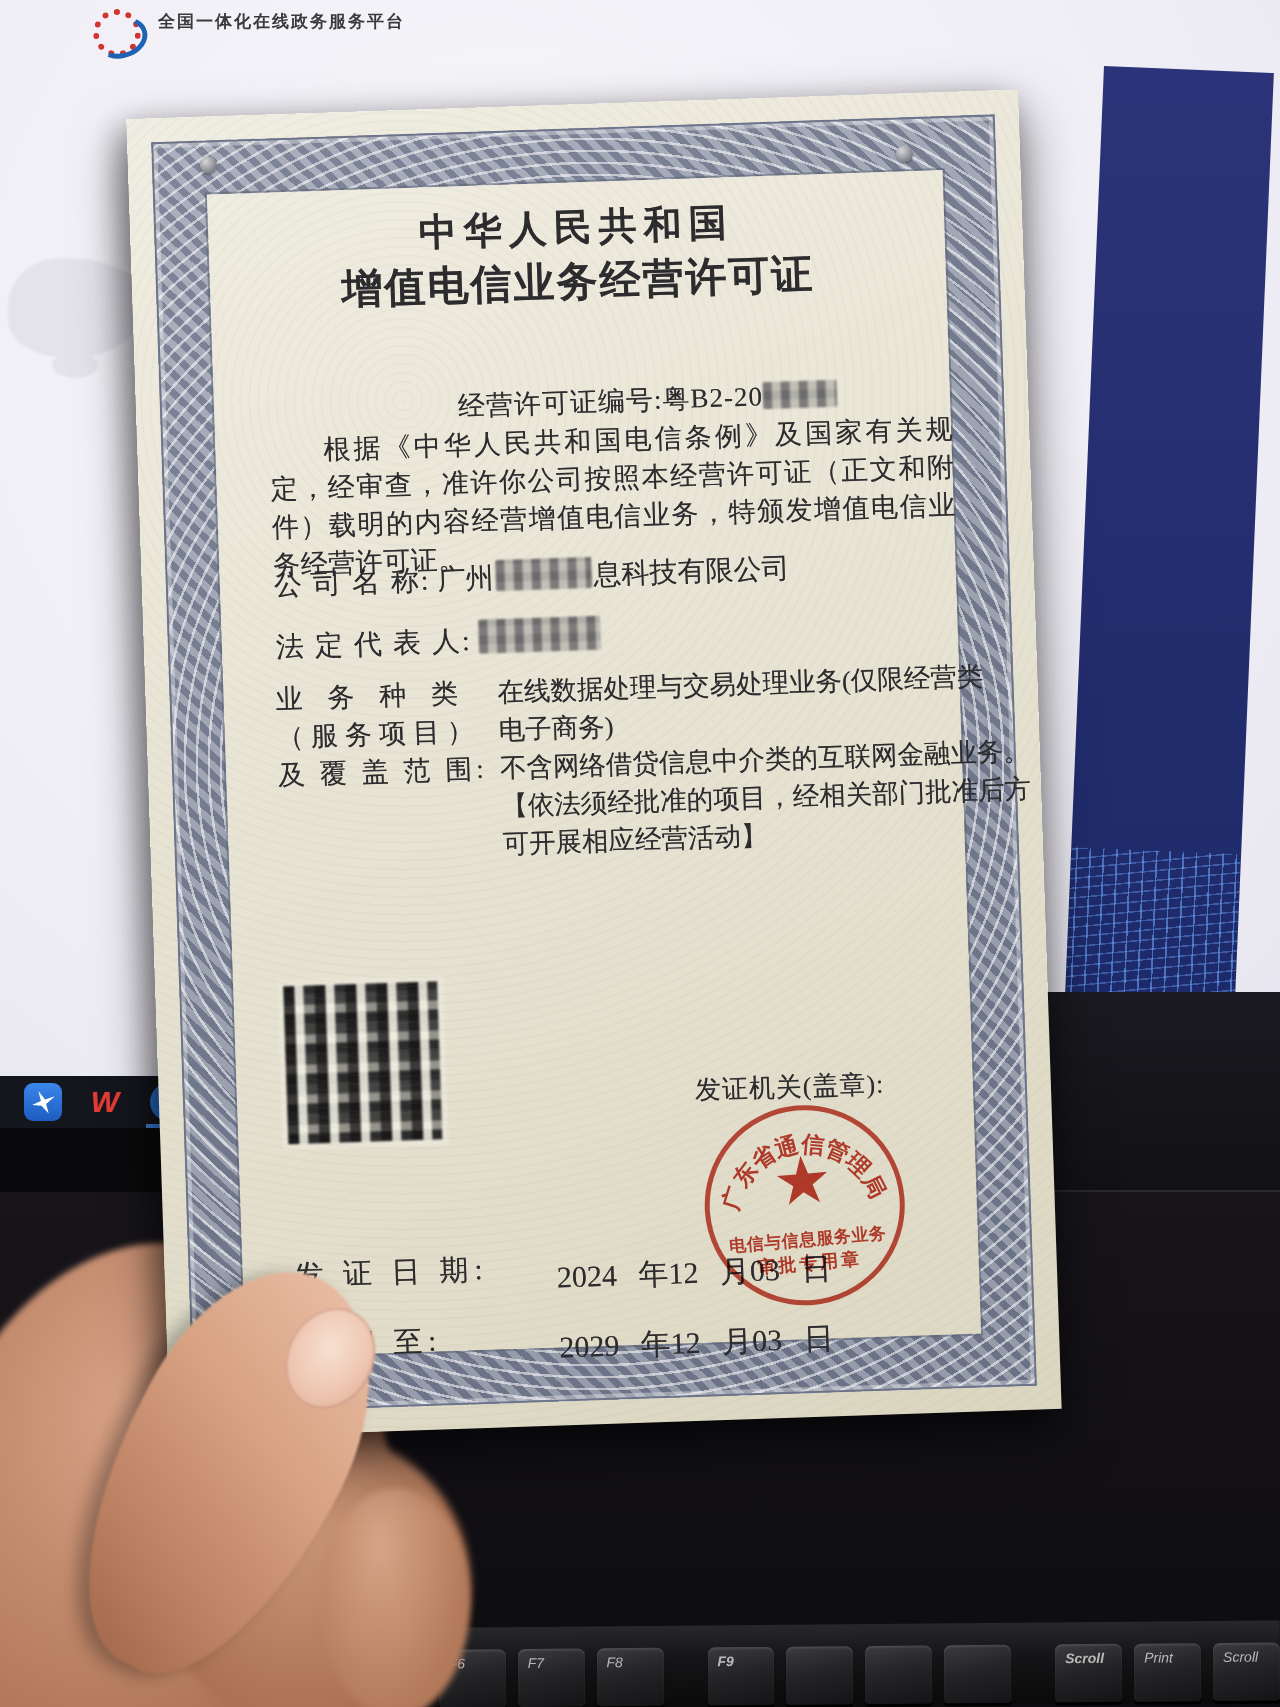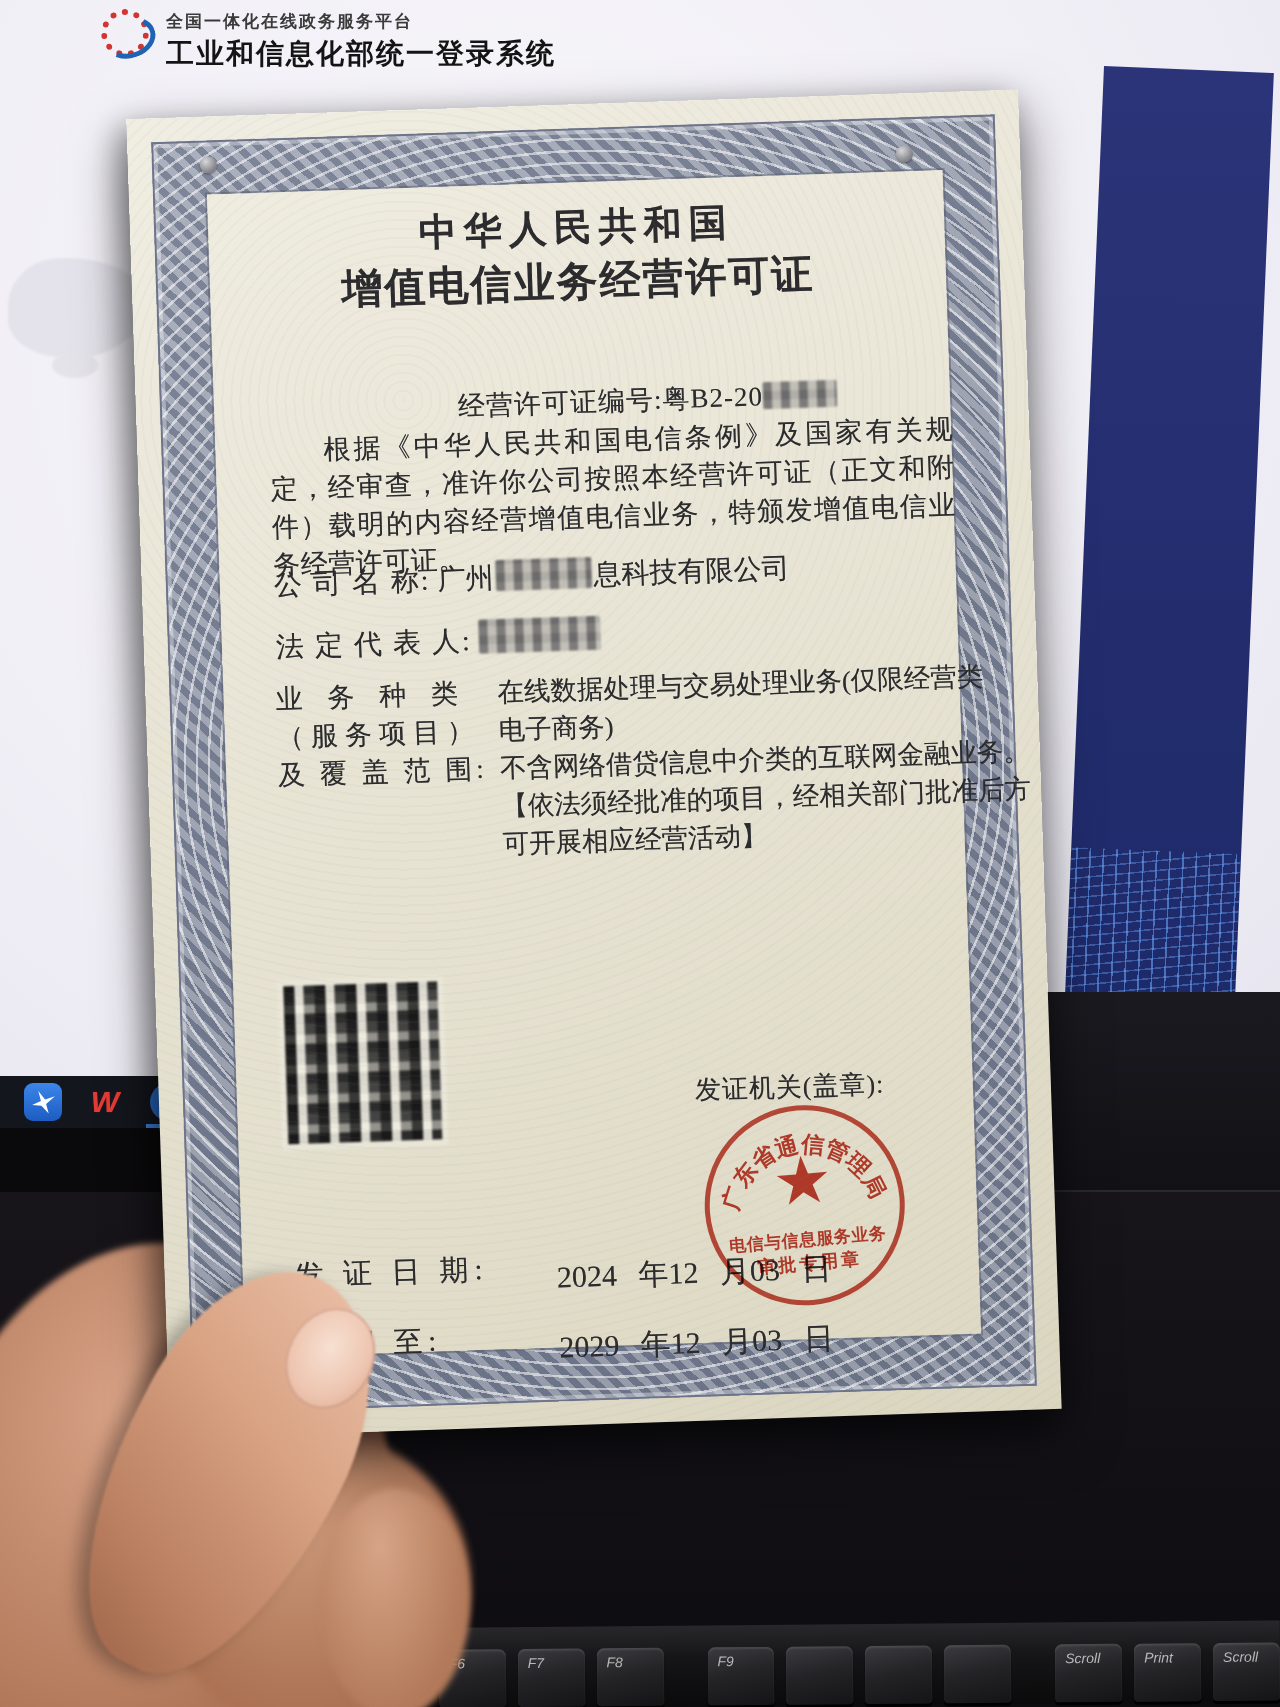--- a/index.html
+++ b/index.html
@@ -2,21 +2,21 @@
 <html><head>
 <meta charset="utf-8">
 <style>
   html,body{margin:0;padding:0;background:#000;}
   .stage{position:relative;width:1280px;height:1707px;overflow:hidden;
     font-family:"Liberation Serif","DejaVu Serif",serif;background:#131115;}
 
   
   .screen{position:absolute;left:0;top:0;width:1280px;height:1128px;
     background:radial-gradient(ellipse at 40% 30%,#f8f7fb 0%,#f1eff6 55%,#e6e4ee 100%);}
-  .hdr{position:absolute;left:98px;top:6px;display:flex;align-items:flex-start;}
+  .hdr{position:absolute;left:90px;top:6px;display:flex;align-items:flex-start;}
   .logo{position:relative;width:54px;height:54px;margin-right:14px;}
   .logo .gear{position:absolute;inset:3px;border:6px dotted #d23531;border-radius:50%;}
   .logo .swoosh{position:absolute;left:6px;top:12px;width:42px;height:30px;
     border:5px solid transparent;border-bottom:5px solid #1f64b4;border-right:5px solid #1f64b4;
     border-radius:50%;transform:rotate(-18deg);}
   .hdr-text{padding-top:4px;font-family:"Liberation Sans","DejaVu Sans",sans-serif;}
   .plat{font-size:17px;letter-spacing:2px;color:#3a3a3a;font-weight:bold;}
   .sys{font-size:28px;letter-spacing:2px;color:#141414;font-weight:bold;margin-top:2px;}
 
   .map-blob{position:absolute;left:8px;top:258px;width:138px;height:100px;background:#e2e1e9;
@@ -63,21 +63,21 @@
   
   .keyboard{position:absolute;left:0;top:1626px;width:1280px;height:81px;
     background:linear-gradient(180deg,#28282b 0%,#151517 40%,#0a0a0b 100%);
     display:flex;align-items:flex-start;padding-top:22px;box-sizing:border-box;
     transform:rotate(-.5deg);}
   .key{width:68px;height:58px;margin-left:12px;border-radius:7px 7px 4px 4px;
     background:linear-gradient(168deg,#3c3c40 0%,#242427 45%,#141416 100%);
     box-shadow:inset 0 2px 2px rgba(255,255,255,.10),0 3px 1px #000;
     color:#b9b9b9;font-family:"Liberation Sans",sans-serif;font-style:italic;
     font-size:14px;padding:6px 0 0 10px;box-sizing:border-box;}
-  .key.gap{margin-left:44px;}
+  .key.gap{margin-left:44px;font-weight:bold;}
 
   
   .palm{position:absolute;left:-70px;top:1245px;width:450px;height:540px;
     background:radial-gradient(ellipse at 38% 32%,#d8a286 0%,#b77e60 55%,#93583e 100%);
     border-radius:46% 54% 42% 50%/52% 44% 58% 40%;filter:blur(3px);transform:rotate(14deg);}
   .fingers{position:absolute;left:160px;top:1430px;width:310px;height:300px;
     background:radial-gradient(ellipse at 45% 30%,#cb987a,#a76d4e 75%);
     border-radius:48% 52% 50% 50%;filter:blur(4px);}
   .fingertip{position:absolute;left:320px;top:1488px;width:150px;height:230px;
     background:radial-gradient(ellipse at 40% 25%,#d7a487,#b27a5a 70%);
@@ -173,21 +173,20 @@
 <div class="stage">
 
   <div class="screen">
     <div class="hdr">
       <div class="logo">
         <span class="gear"></span>
         <span class="swoosh"></span>
       </div>
       <div class="hdr-text">
         <div class="plat">全国一体化在线政务服务平台</div>
-        <div class="sys">工业和信息化部统一登录系统</div>
       </div>
     </div>
     <div class="map-blob"></div>
     <div class="map-blob2"></div>
     <div class="blue-band">
       <div class="blue-grid"></div>
     </div>
   </div>
 
   <div class="taskbar">

